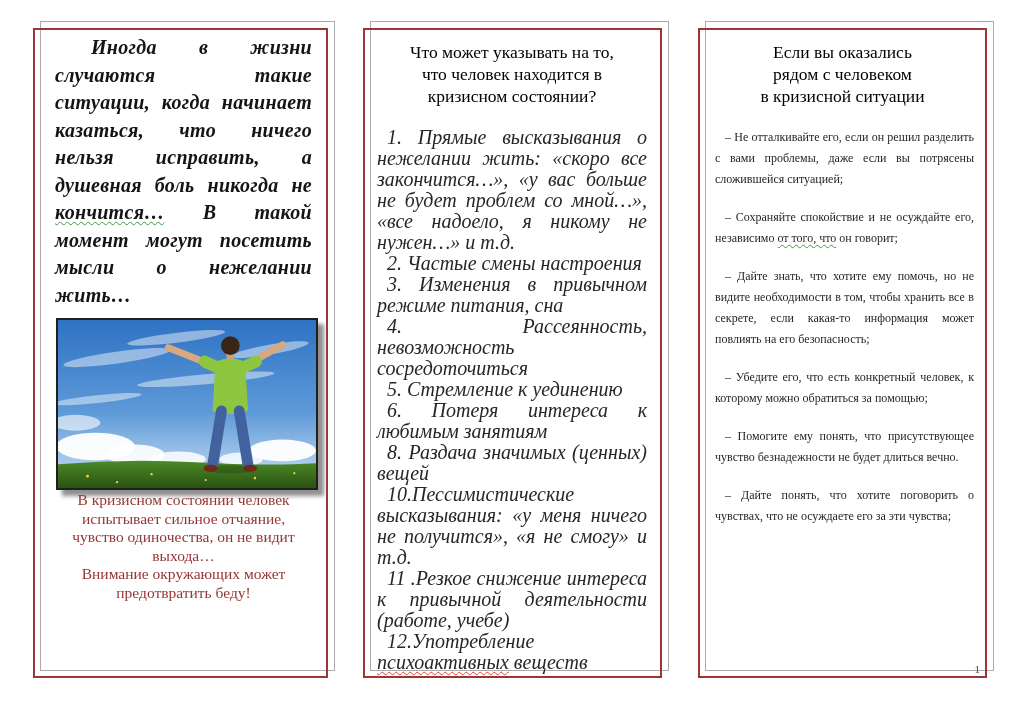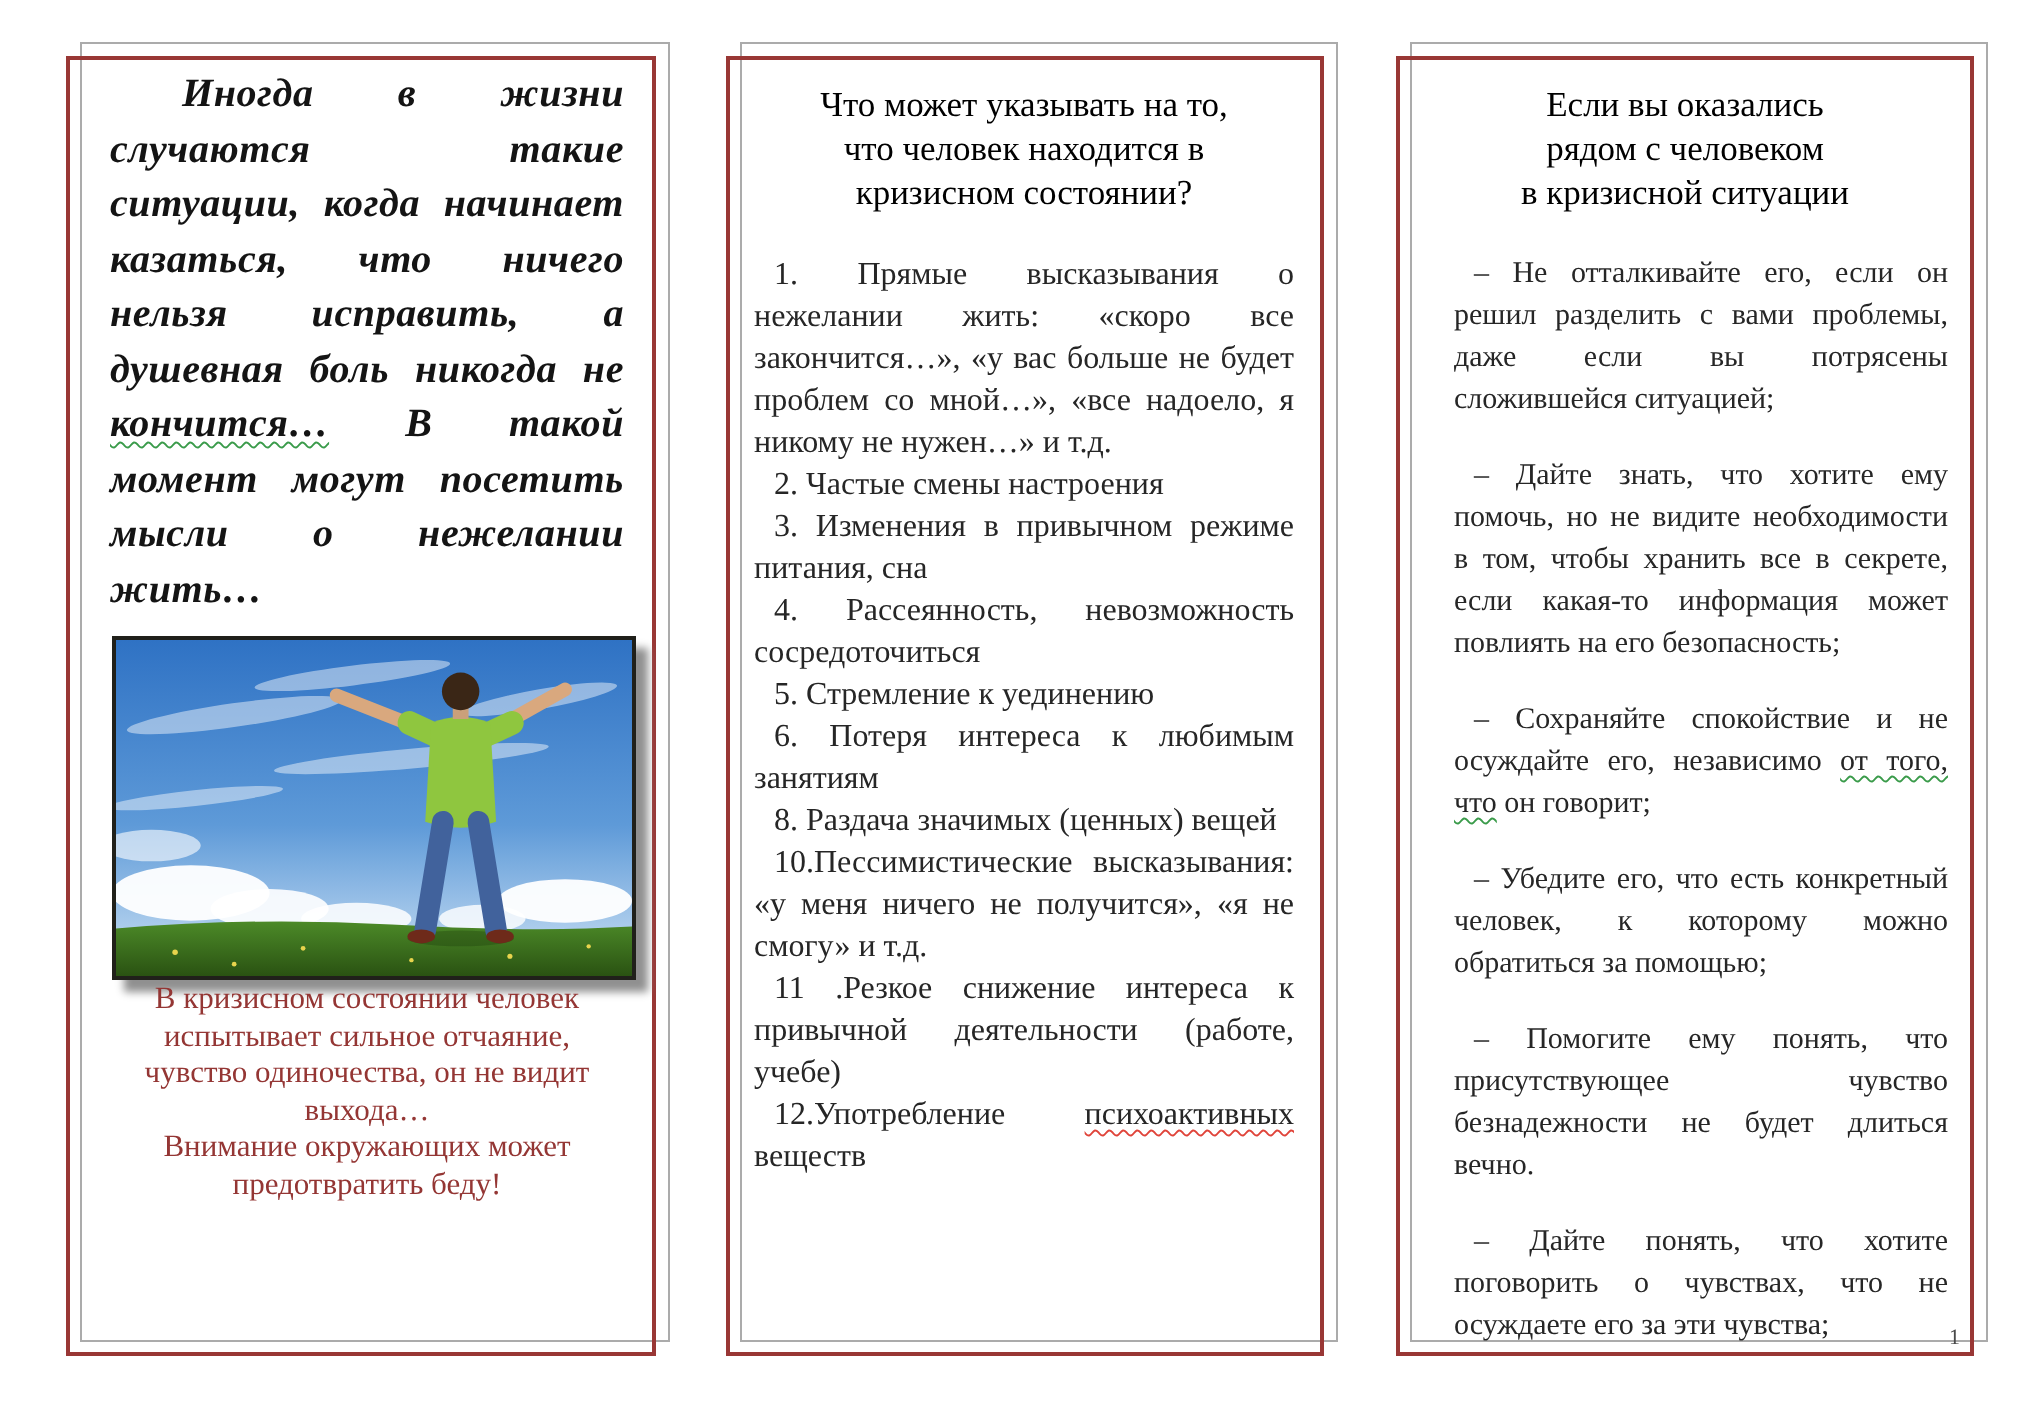--- a/index.html
+++ b/index.html
@@ -56,25 +56,25 @@
   
   .content-middle { padding:13px 15px 0 14px; }
   .content-right  { padding:13px 13px 0 13px;border-radius:23px; }
   .panel-title {
     margin:0 0 20px 0;
     font-size:17.5px; line-height:22px; font-weight:normal;
     text-align:center; white-space:pre-line;
     color:#000;
   }
   .m-item {
-    margin:0; font-size:16px; line-height:21px;
-    text-align:justify; text-indent:10px;
+    margin:0; font-size:20px; line-height:21px;
+    text-align:justify; text-indent:10px;font-style:italic;
   }
   .r-item {
-    margin:0 0 17px 16px; font-size:15px; line-height:21px;
+    margin:0 0 17px 4px; font-size:12px; line-height:21px;
     text-align:justify; text-indent:10px;
   }
 
   
   .wavy-red, .wavy-green {
     text-decoration-line:underline;
     text-decoration-style:wavy;
     text-decoration-thickness:1px;
     text-underline-offset:2px;
     text-decoration-skip-ink:none;
@@ -191,22 +191,22 @@
     <div class="frame-gray"></div>
     <div class="frame-red"></div>
     <div class="content content-right">
 
       <h2 class="panel-title">Если вы оказались
 рядом с человеком
 в кризисной ситуации</h2>
 
       <div>
         <p class="r-item">– Не отталкивайте его, если он решил разделить с вами проблемы, даже если вы потрясены сложившейся ситуацией;</p>
+        <p class="r-item"><span>– Сохраняйте спокойствие и не осуждайте его, независимо </span><span class="wavy-green">от того, что</span><span> он говорит;</span></p>
         <p class="r-item">– Дайте знать, что хотите ему помочь, но не видите необходимости в том, чтобы хранить все в секрете, если какая-то информация может повлиять на его безопасность;</p>
-        <p class="r-item"><span>– Сохраняйте спокойствие и не осуждайте его, независимо </span><span class="wavy-green">от того, что</span><span> он говорит;</span></p>
         <p class="r-item">– Убедите его, что есть конкретный человек, к которому можно обратиться за помощью;</p>
         <p class="r-item">– Помогите ему понять, что присутствующее чувство безнадежности не будет длиться вечно.</p>
         <p class="r-item">– Дайте понять, что хотите поговорить о чувствах, что не осуждаете его за эти чувства;</p>
       </div>
 
       <div class="page-number">1</div>
     </div>
   </div>
 
 </div>

